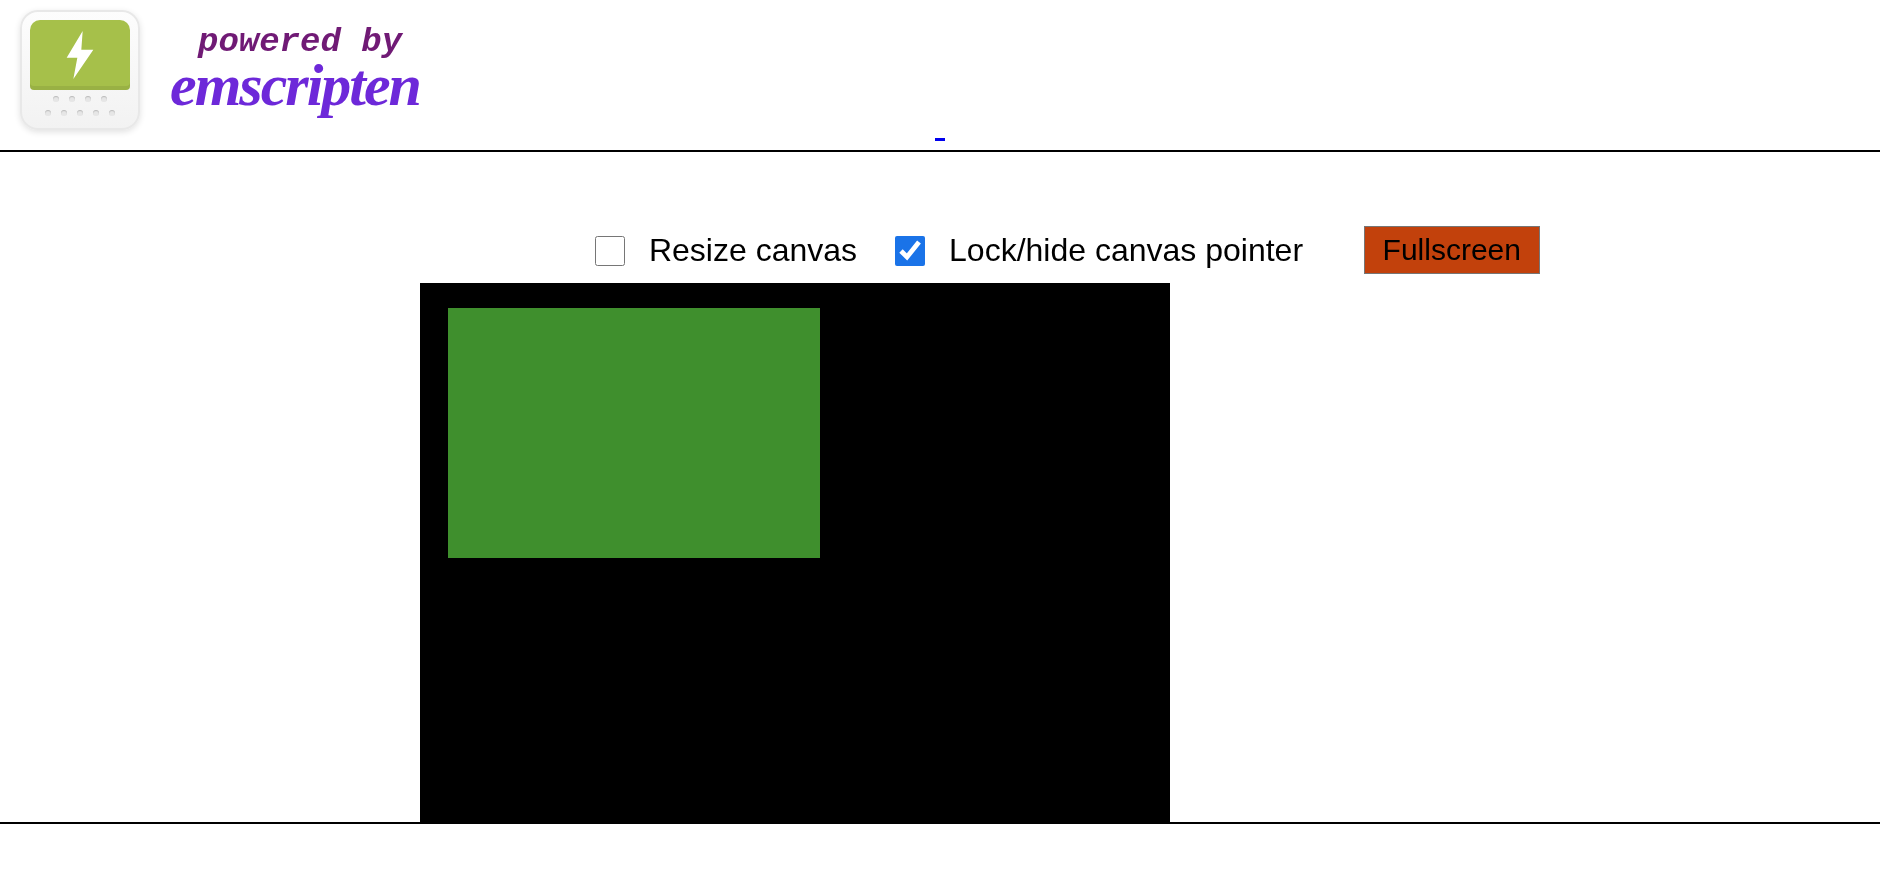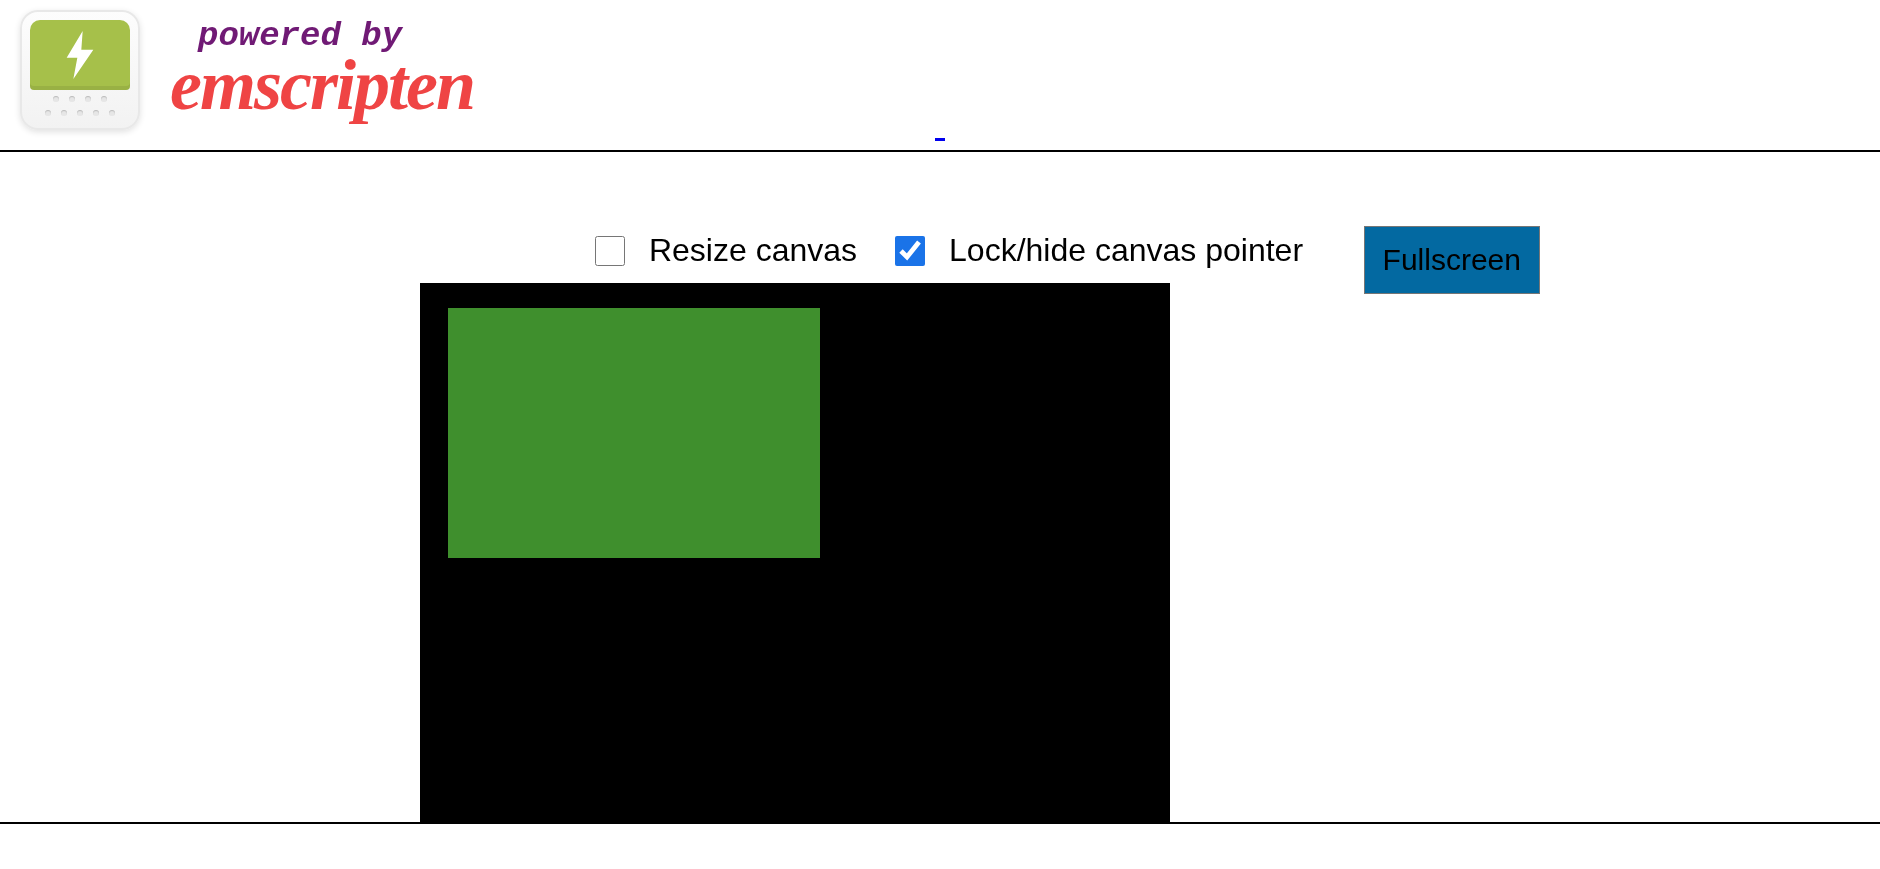--- a/index.html
+++ b/index.html
@@ -70,22 +70,22 @@
       font-weight: 700;
       color: #701a75;
       font-size: 34px;
       margin-left: 28px;
       margin-bottom: -4px;
     }
     .wordmark .brand {
       font-family: Georgia, "Times New Roman", serif;
       font-style: italic;
       font-weight: 900;
-      color: #ef4444;
-      font-size: 72px;
+      color: #6d28d9;
+      font-size: 60px;
       letter-spacing: -2px;
       text-shadow: 0 0 6px #fff, 0 0 2px #fff;
     }
 
     
     .link-row {
       width: 100%;
       text-align: center;
       height: 20px;
     }
@@ -132,22 +132,22 @@
       accent-color: #1a73e8;
       margin: 0 4px 0 18px;
       vertical-align: middle;
     }
     .btn-fs {
       position: absolute;
       right: 340px;
       top: -6px;
       font-size: 30px;
       font-family: Arial, sans-serif;
-      padding: 16px 18px;
-      background: #0369a1;
+      padding: 6px 18px;
+      background: #c2410c;
       border: 1px solid #767676;
       cursor: pointer;
     }
 
     .canvas-wrap {
       width: 750px;
       height: 540px;
       background: #000;
       position: relative;
       margin-left: -290px;

